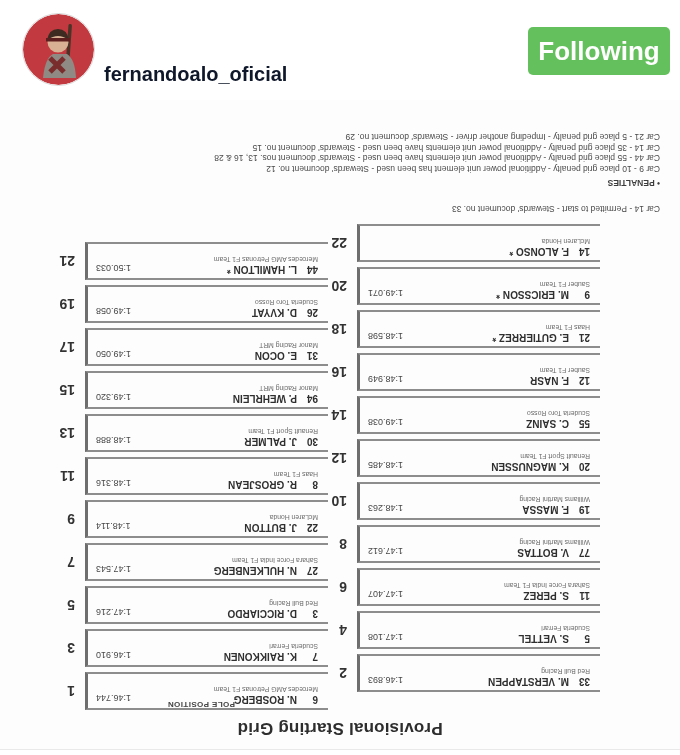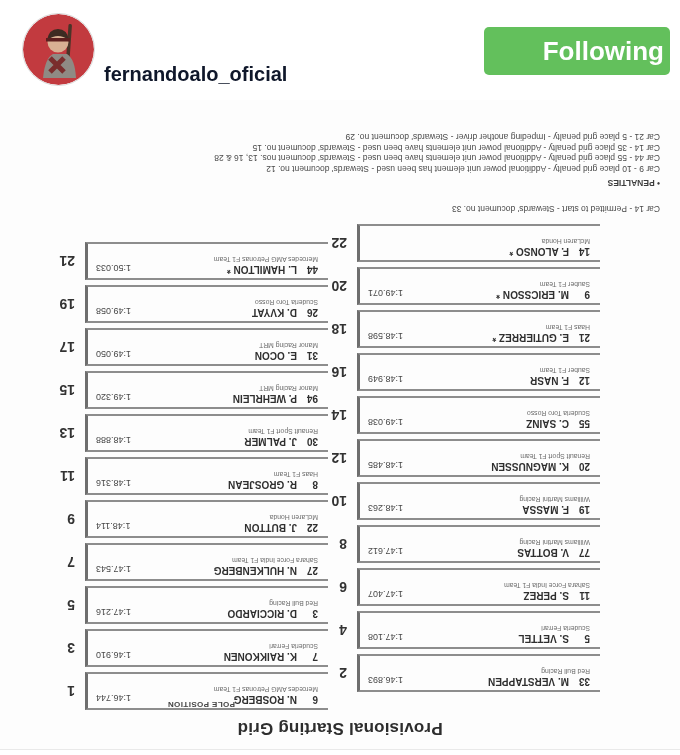--- a/index.html
+++ b/index.html
@@ -4,23 +4,23 @@
 <style>
   html,body{margin:0;padding:0;background:#ffffff;}
   .app{position:relative;width:680px;height:755px;background:#ffffff;overflow:hidden;
        font-family:"Liberation Sans",sans-serif;}
 
   
   .header{position:absolute;left:0;top:0;width:680px;height:100px;background:#fff;}
   .avatar{position:absolute;left:22px;top:13px;width:73px;height:73px;border-radius:50%;
           overflow:hidden;border:1px solid #d9d9d9;box-sizing:border-box;}
   .username{position:absolute;left:104px;top:38px;font-size:20px;font-weight:600;color:#0f172a;margin-top:25px;}
-  .follow-btn{position:absolute;right:10px;top:27px;width:186px;height:48px;border:none;
+  .follow-btn{position:absolute;right:10px;top:27px;width:142px;height:48px;border:none;
           border-radius:5px;color:#fff;font-size:26px;font-weight:600;
-          font-family:"Liberation Sans",sans-serif;cursor:pointer;text-align:right;}
+          font-family:"Liberation Sans",sans-serif;cursor:pointer;}
 
   
   .photo{position:absolute;left:0;top:100px;width:680px;height:650px;background:#fdfdfd;overflow:hidden;}
   .doc{position:absolute;left:0;top:0;width:680px;height:650px;transform:rotate(180deg);
        color:#3a3a3a;}
   .doc-title{position:absolute;left:0;top:12px;width:680px;text-align:center;
        font-size:17px;font-weight:bold;color:#2d2d2d;letter-spacing:0.2px;}
   .pole-label{position:absolute;left:445px;top:41px;font-size:8px;font-weight:bold;
        color:#454545;letter-spacing:0.4px;}
 

